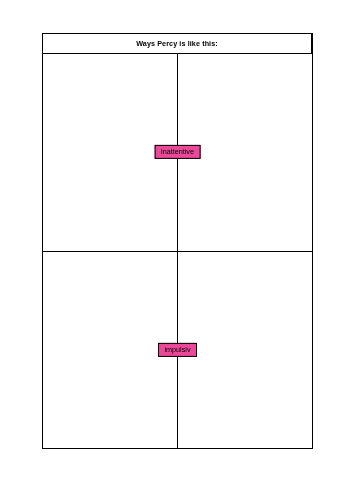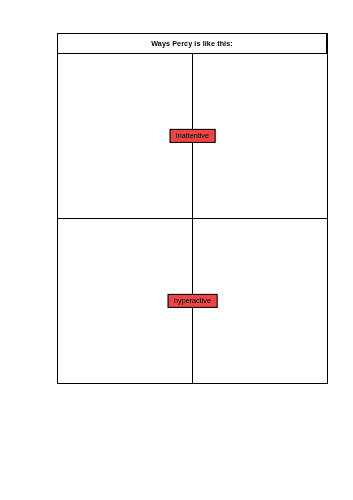--- a/index.html
+++ b/index.html
@@ -14,24 +14,24 @@
     overflow: hidden;
   }
   .page {
     position: relative;
     width: 353px;
     height: 500px;
     background: #ffffff;
   }
   .sheet {
     position: absolute;
-    left: 57px;
+    left: 42px;
     top: 33px;
     width: 271px;
-    height: 351px;
+    height: 416px;
     box-sizing: border-box;
     border: 1.5px solid #000000;
     display: flex;
     flex-direction: column;
   }
   .header-row {
     display: flex;
     height: 19px;
     border-bottom: 1.5px solid #000000;
   }
@@ -68,21 +68,21 @@
     box-sizing: border-box;
   }
   .cell.left {
     border-right: 1.5px solid #000000;
   }
   .label-box {
     position: absolute;
     left: 50%;
     top: 50%;
     transform: translate(-50%, -50%);
-    background: #ef4444;
+    background: #ec4899;
     border: 1px solid #000000;
     padding: 2px 6px 3px 6px;
     font-size: 7.2px;
     line-height: 1;
     color: #000000;
     white-space: nowrap;
     z-index: 2;
   }
 </style>
 </head>
@@ -96,22 +96,22 @@
     </div>
 
     <div class="body-rows">
 
       <div class="body-row">
         <div class="cell left"></div>
         <div class="cell right"></div>
         <div class="label-box">inattentive</div>
       </div>
 
+
       <div class="body-row">
         <div class="cell left"></div>
         <div class="cell right"></div>
-        <div class="label-box">hyperactive</div>
+        <div class="label-box">impulsiv</div>
       </div>
-
 
     </div>
   </div>
 </div>
 
 </body></html>

